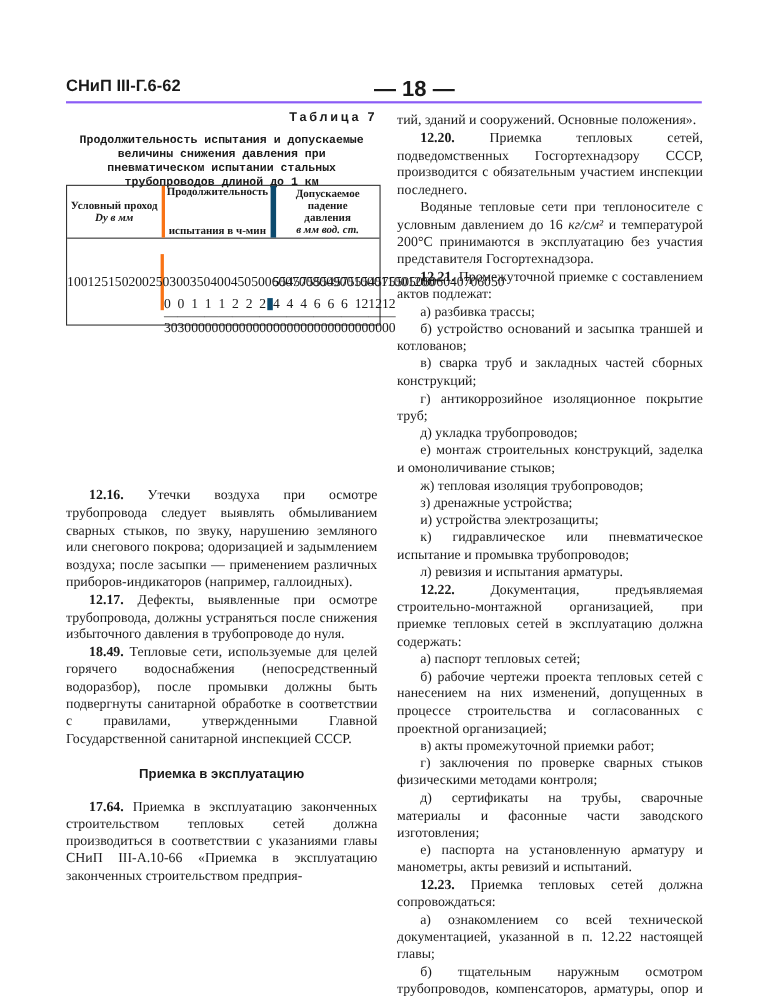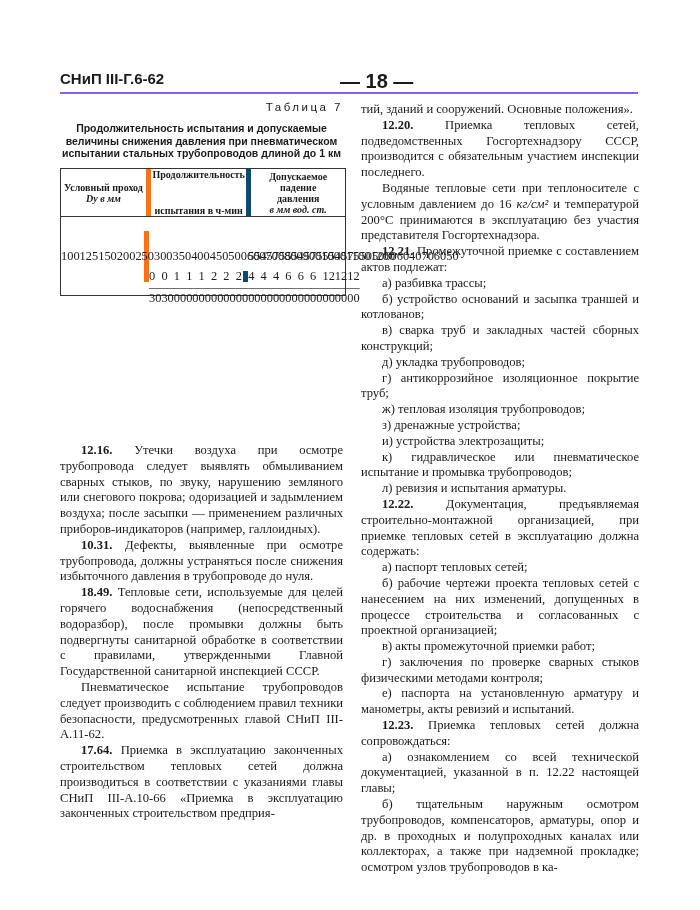--- a/index.html
+++ b/index.html
@@ -6,27 +6,27 @@
   body { width: 700px; height: 910px; position: relative; overflow: hidden;
          font-family: "Liberation Serif", "DejaVu Serif", serif; color: #1a1a1a; }
   .header { position: absolute; left: 60px; top: 70px; width: 578px; height: 22px; border-bottom: 2px solid #8b5cf6; }
   .doc-code { position: absolute; left: 0; top: 0; font-family: "Liberation Sans", sans-serif; font-weight: bold; font-size: 15px; }
   .page-num { position: absolute; left: 280px; top: 0; font-family: "Liberation Sans", sans-serif; font-weight: bold; font-size: 20px; }
 
   .col { position: absolute; font-size: 12.6px; line-height: 15.8px; text-align: justify; }
   .col-left { left: 60px; width: 283px; }
   .col-right { left: 361px; width: 278px; top: 102px; }
 
-  .table-label { position: absolute; left: 60px; top: 101px; width: 283px; text-align: right; font-family: "Liberation Sans", sans-serif; font-weight: normal; font-size: 11.5px; letter-spacing: 2.5px; }
-  .table-title { position: absolute; left: 60px; top: 122px; width: 283px; text-align: center; font-family: Liberation Sans, sans-serif; font-weight: bold; font-size: 10.5px; line-height: 12.5px; }
+  .table-label { position: absolute; left: 60px; top: 101px; width: 283px; text-align: right; font-family: "Liberation Sans", sans-serif; font-weight: bold; font-size: 11.5px; letter-spacing: 2.5px; }
+  .table-title { position: absolute; left: 60px; top: 122px; width: 283px; text-align: center; font-family: Liberation Mono, monospace; font-weight: bold; font-size: 10.5px; line-height: 12.5px; }
 
   .tbl { position: absolute; left: 60px; top: 168px; width: 284px; border-top: 1.5px solid #333; border-bottom: 1.5px solid #333; border-left: 1px solid #333; border-right: 1px solid #333; }
   .tbl-head { display: flex; height: 47px; border-bottom: 1.5px solid #333; }
   .th { font-family: Liberation Serif, serif; font-weight: bold; font-size: 10px; line-height: 11px; text-align: center; display: flex; flex-direction: column; justify-content: center; }
-  .c1 { width: 88px; border-right: 5px solid #f97316; }
+  .c1 { width: 88px; border-right: 3px solid #f97316; }
   .c2 { width: 99px; border-right: 5px solid #0c4a6e; justify-content: space-between; }
   .c3 { width: 97px; }
   .tbl-body { display: flex; padding: 14px 0 13px 0; }
   .tbl-body .colv { display: flex; flex-direction: row; align-items: center; font-size: 12.4px; line-height: 10.8px; }
   .tbl-body .c1 { align-items: center; padding-right: 10px; box-sizing: border-box; }
   .tbl-body .c2 { box-sizing: border-box; padding-right: 18px; margin-top: 40px; }
   .tbl-body .c3 { box-sizing: border-box; padding-right: 18px; }
   .cell { height: 10.8px; }
 
   p { margin: 0; }
@@ -118,49 +118,51 @@
         <div class="cell">40</div>
         <div class="cell">70</div>
         <div class="cell">60</div>
         <div class="cell">50</div>
       </div>
   </div>
 </div>
 
 <div class="col col-left" style="top:443px;">
   <p class="ind"><span class="b">12.16.</span> <span>Утечки воздуха при осмотре трубопровода следует выявлять обмыливанием сварных стыков, по звуку, нарушению земляного или снегового покрова; одоризацией и задымлением воздуха; после засыпки — применением различных приборов-индикаторов (например, галлоидных).</span></p>
-  <p class="ind"><span class="b">10.31.</span> <span>Дефекты, выявленные при осмотре трубопровода, должны устраняться после снижения избыточного давления в трубопроводе до нуля.</span></p>
+  <p class="ind"><span class="b">12.17.</span> <span>Дефекты, выявленные при осмотре трубопровода, должны устраняться после снижения избыточного давления в трубопроводе до нуля.</span></p>
   <p class="ind"><span class="b">18.49.</span> <span>Тепловые сети, используемые для целей горячего водоснабжения (непосредственный водоразбор), после промывки должны быть подвергнуты санитарной обработке в соответствии с правилами, утвержденными Главной Государственной санитарной инспекцией СССР.</span></p>
-  <p class="ind">Пневматическое испытание трубопроводов следует производить с соблюдением правил техники безопасности, предусмотренных главой СНиП III-А.11-62.</p>
+  <div class="section-heading">Приемка в эксплуатацию</div>
   <p class="ind"><span class="b">17.64.</span> <span>Приемка в эксплуатацию законченных строительством тепловых сетей должна производиться в соответствии с указаниями главы СНиП III-А.10-66 «Приемка в эксплуатацию законченных строительством предприя-</span></p>
 </div>
 
 <div class="col col-right">
   <p>тий, зданий и сооружений. Основные положения».</p>
   <p class="ind"><span class="b">12.20.</span> <span>Приемка тепловых сетей, подведомственных Госгортехнадзору СССР, производится с обязательным участием инспекции последнего.</span></p>
   <p class="ind"><span>Водяные тепловые сети при теплоносителе с условным давлением до 16 </span><span class="it">кг/см²</span><span> и температурой 200°C принимаются в эксплуатацию без участия представителя Госгортехнадзора.</span></p>
   <p class="ind"><span class="b">12.21.</span> <span>Промежуточной приемке с составлением актов подлежат:</span></p>
   <div id="list1221">
       <p class="ind">а) разбивка трассы;</p>
       <p class="ind">б) устройство оснований и засыпка траншей и котлованов;</p>
       <p class="ind">в) сварка труб и закладных частей сборных конструкций;</p>
+      <p class="ind">г) антикоррозийное изоляционное покрытие труб;</p>
       <p class="ind">д) укладка трубопроводов;</p>
-      <p class="ind">г) антикоррозийное изоляционное покрытие труб;</p>
+      <p class="ind">е) монтаж строительных конструкций, заделка и омоноличивание стыков;</p>
       <p class="ind">ж) тепловая изоляция трубопроводов;</p>
       <p class="ind">з) дренажные устройства;</p>
       <p class="ind">и) устройства электрозащиты;</p>
       <p class="ind">к) гидравлическое или пневматическое испытание и промывка трубопроводов;</p>
       <p class="ind">л) ревизия и испытания арматуры.</p>
     </div>
   <p class="ind"><span class="b">12.22.</span> <span>Документация, предъявляемая строительно-монтажной организацией, при приемке тепловых сетей в эксплуатацию должна содержать:</span></p>
   <div id="list1222">
       <p class="ind">а) паспорт тепловых сетей;</p>
       <p class="ind">б) рабочие чертежи проекта тепловых сетей с нанесением на них изменений, допущенных в процессе строительства и согласованных с проектной организацией;</p>
       <p class="ind">в) акты промежуточной приемки работ;</p>
       <p class="ind">г) заключения по проверке сварных стыков физическими методами контроля;</p>
+      <p class="ind">д) сертификаты на трубы, сварочные материалы и фасонные части заводского изготовления;</p>
       <p class="ind">е) паспорта на установленную арматуру и манометры, акты ревизий и испытаний.</p>
     </div>
   <p class="ind"><span class="b">12.23.</span> <span>Приемка тепловых сетей должна сопровождаться:</span></p>
   <div id="list1223">
       <p class="ind">а) ознакомлением со всей технической документацией, указанной в п. 12.22 настоящей главы;</p>
       <p class="ind">б) тщательным наружным осмотром трубопроводов, компенсаторов, арматуры, опор и др. в проходных и полупроходных каналах или коллекторах, а также при надземной прокладке; осмотром узлов трубопроводов в ка-</p>
     </div>
 </div>
 
 </body></html>

